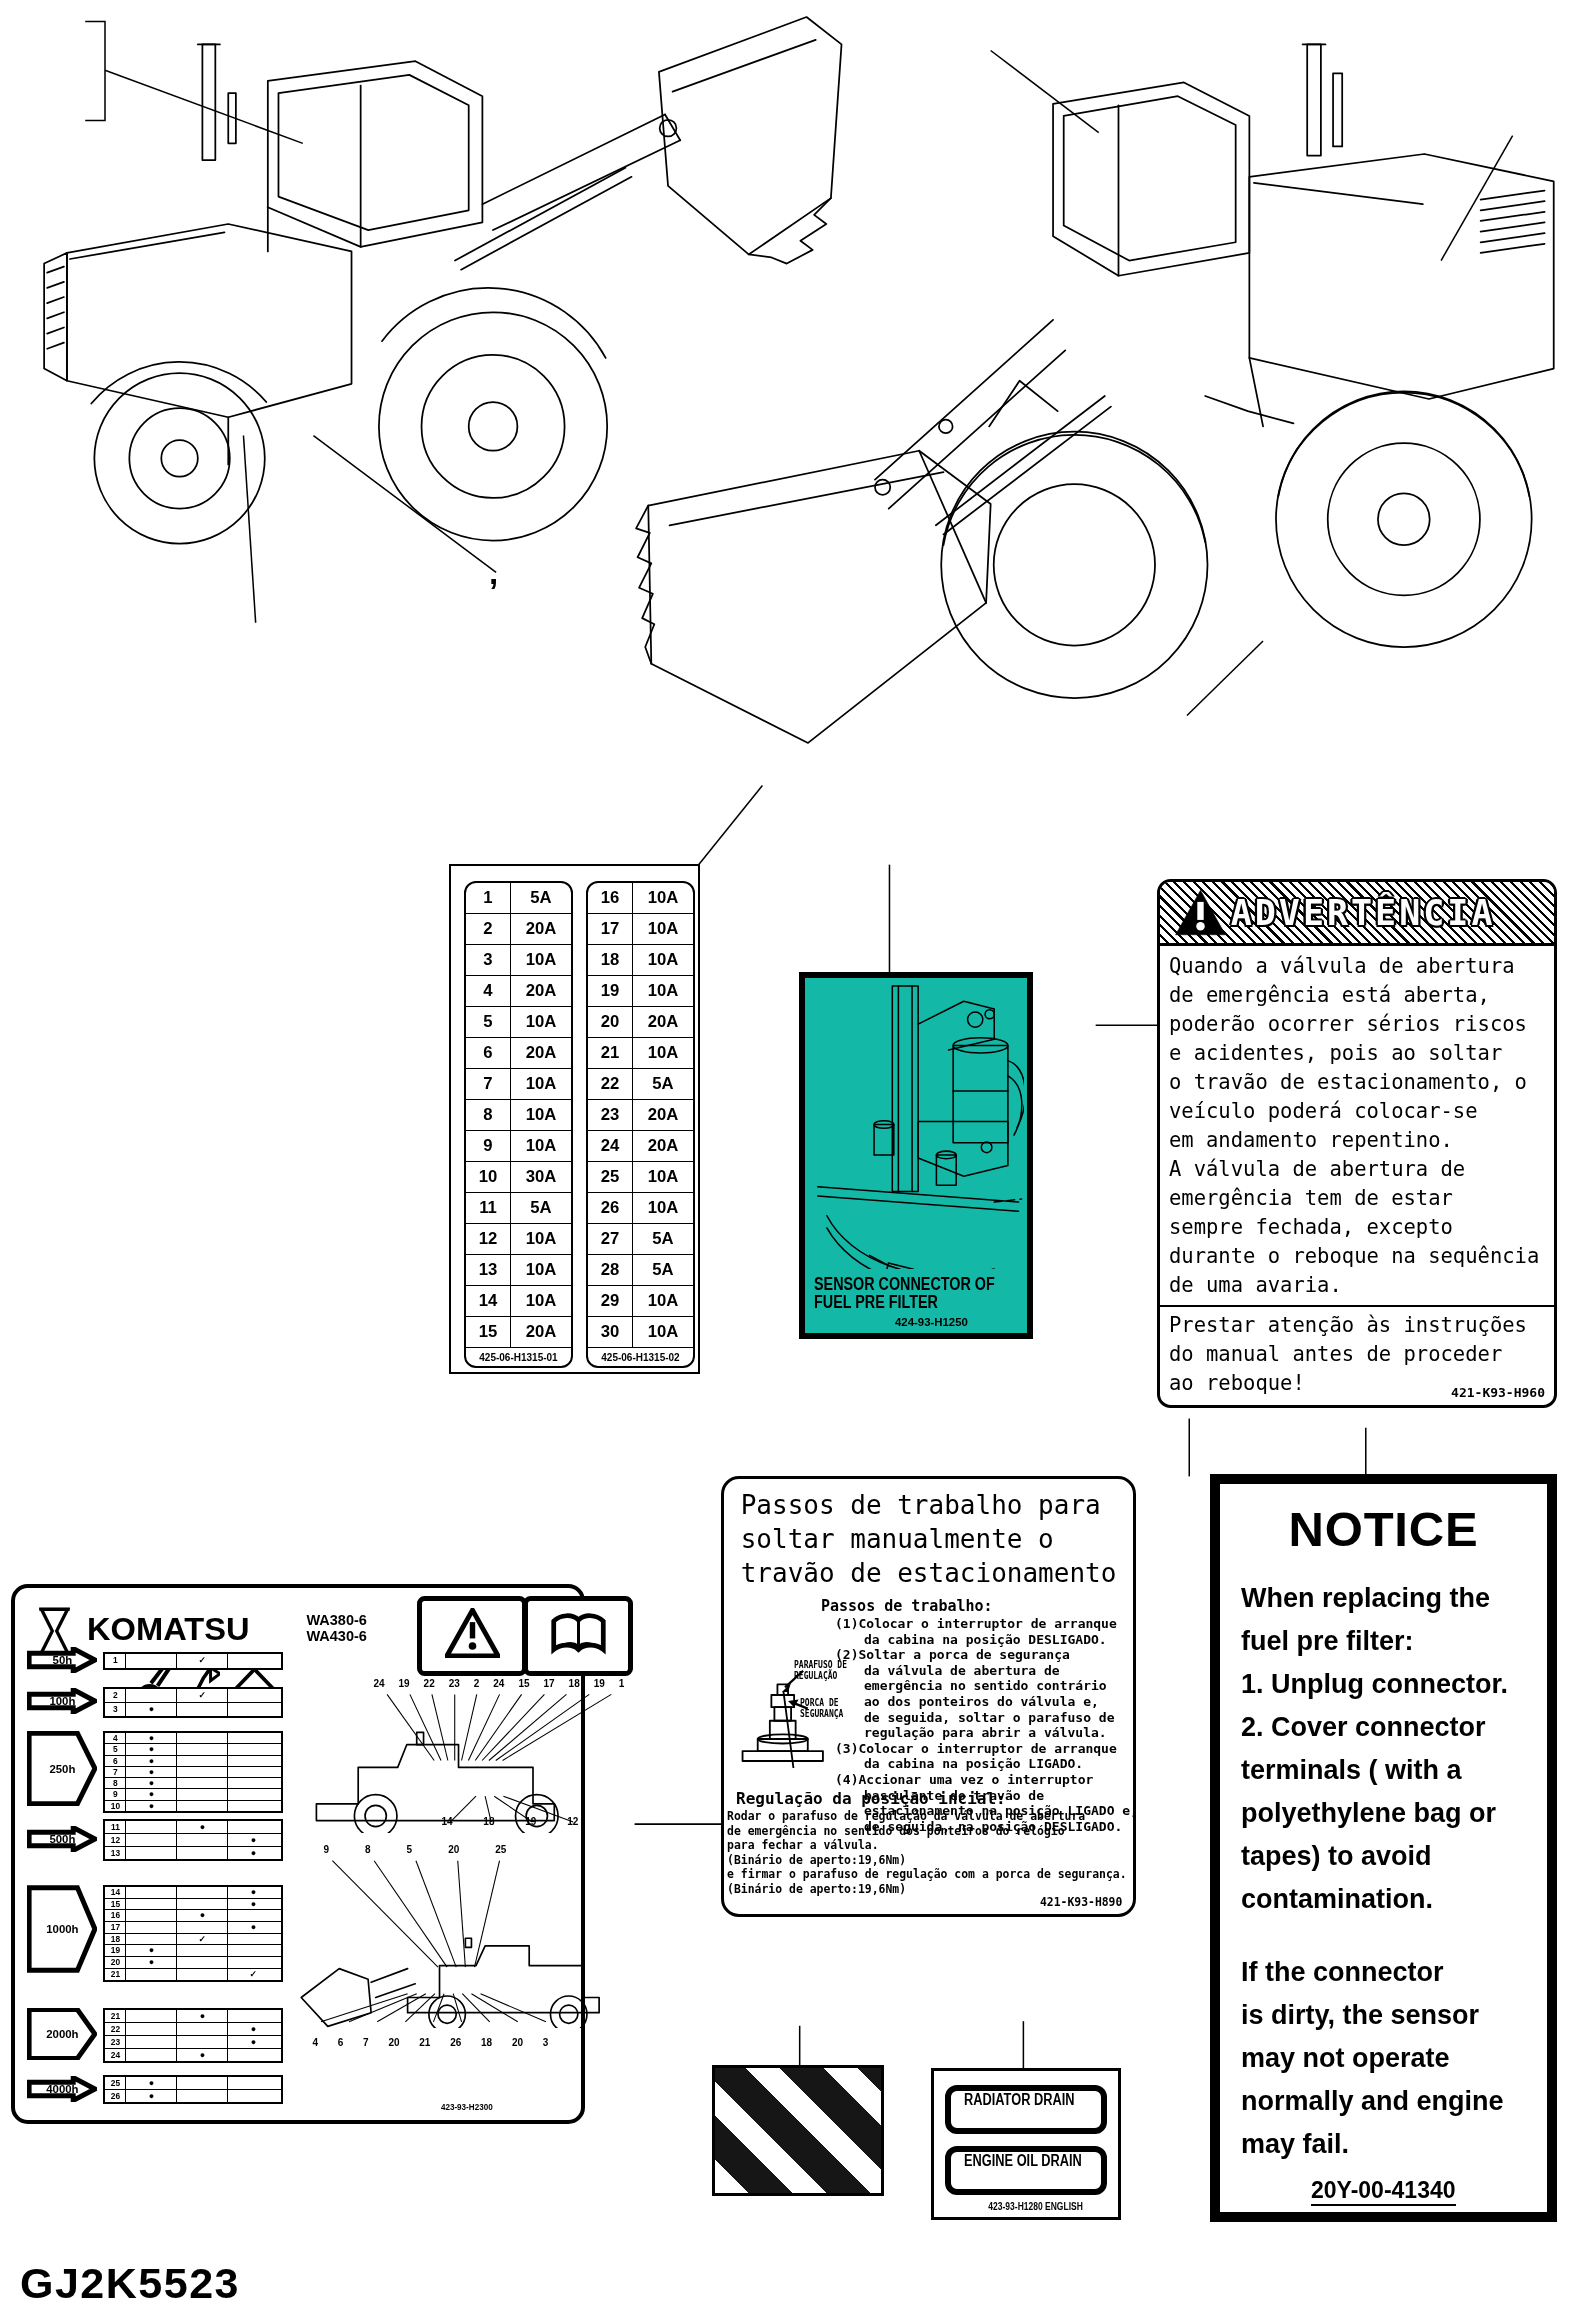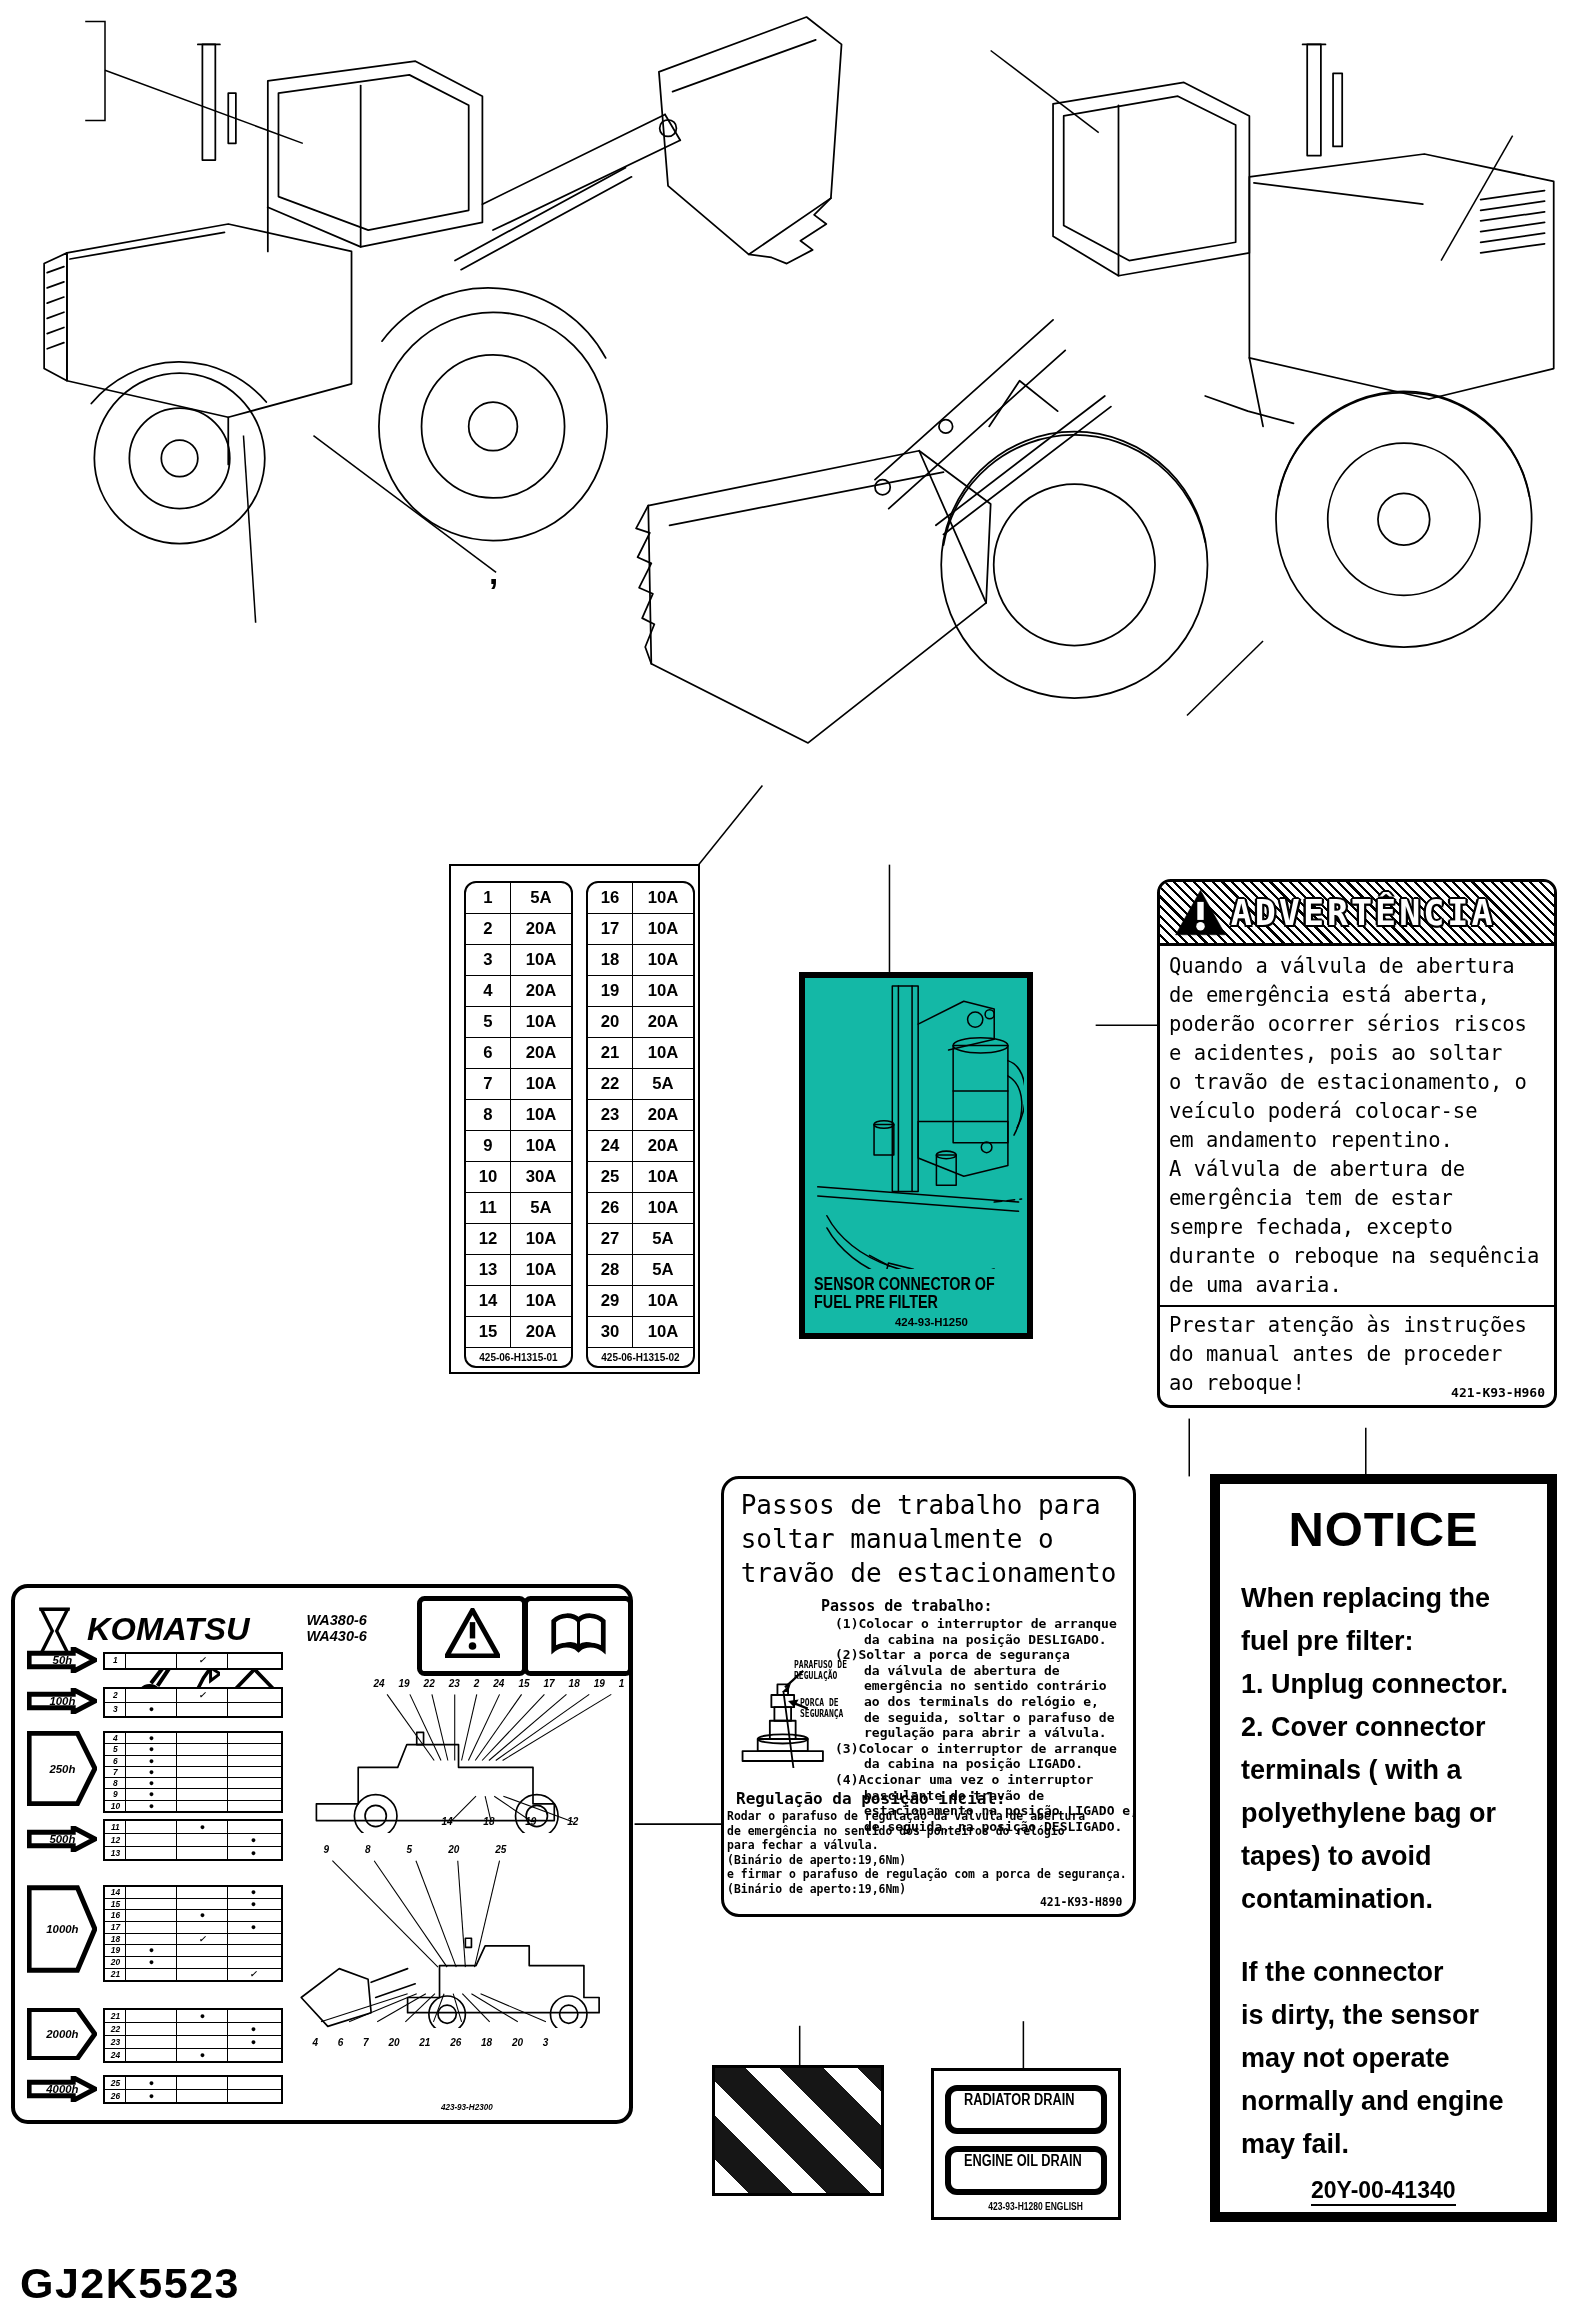--- a/index.html
+++ b/index.html
@@ -361,21 +361,21 @@
 
   <div class="abs mono" id="passos-label" style="left:721px;top:1476px;width:415px;height:441px;box-sizing:border-box;">
     <div class="passos-title" style="padding:9px 0 0 16.7px;"><div class="ln">Passos de trabalho para</div><div class="ln">soltar manualmente o</div><div class="ln">travão de estacionamento</div></div>
     <div class="abs" style="left:97px;top:118px;font-size:15px;font-weight:bold;">Passos de trabalho:</div>
     <div class="abs steps" style="left:111px;top:137px;">
         <div class="ln">(1)Colocar o interruptor de arranque</div>
         <div class="ln ind">da cabina na posição DESLIGADO.</div>
         <div class="ln">(2)Soltar a porca de segurança</div>
         <div class="ln ind">da válvula de abertura de</div>
         <div class="ln ind">emergência no sentido contrário</div>
-        <div class="ln ind">ao dos terminals do relógio e,</div>
+        <div class="ln ind">ao dos ponteiros do válvula e,</div>
         <div class="ln ind">de seguida, soltar o parafuso de</div>
         <div class="ln ind">regulação para abrir a válvula.</div>
         <div class="ln">(3)Colocar o interruptor de arranque</div>
         <div class="ln ind">da cabina na posição LIGADO.</div>
         <div class="ln">(4)Accionar uma vez o interruptor</div>
         <div class="ln ind">basculante do travão de</div>
         <div class="ln ind">estacionamento na posição LIGADO e,</div>
         <div class="ln ind">de seguida, na posição DESLIGADO.</div>
       </div>
 
@@ -431,21 +431,21 @@
     <div class="notice-body" style="margin:30px 0 0 21px;">
         <div class="ln">If the connector</div>
         <div class="ln">is dirty, the sensor</div>
         <div class="ln">may not operate</div>
         <div class="ln">normally and engine</div>
         <div class="ln">may fail.</div>
       </div>
     <div class="abs" id="notice-part" style="left:91px;bottom:6px;">20Y-00-41340</div>
   </div>
 
-  <div class="abs" id="mchart" style="left:11.4px;top:1584px;width:622px;height:540px;box-sizing:border-box;font-style:italic;">
+  <div class="abs" id="mchart" style="left:11.4px;top:1584px;width:574px;height:540px;box-sizing:border-box;">
     <div class="abs" id="komatsu-logo" style="left:72px;top:23px;">KOMATSU</div>
     <div class="abs models" style="left:291px;top:24px;">
       <div>WA380-6</div>
       <div>WA430-6</div>
     </div>
     <div class="iconbox" style="left:402px;top:7.6px;width:100px;height:70px;">
       <svg width="55" height="50" viewBox="0 0 100 92" style="margin:7.6px auto 0;display:block;">
         <polygon points="50,4 97,88 3,88" fill="none" stroke="#000" stroke-width="9"></polygon>
         <rect x="45" y="26" width="10" height="30" fill="#000"></rect>
         <circle cx="50" cy="70" r="7" fill="#000"></circle>

